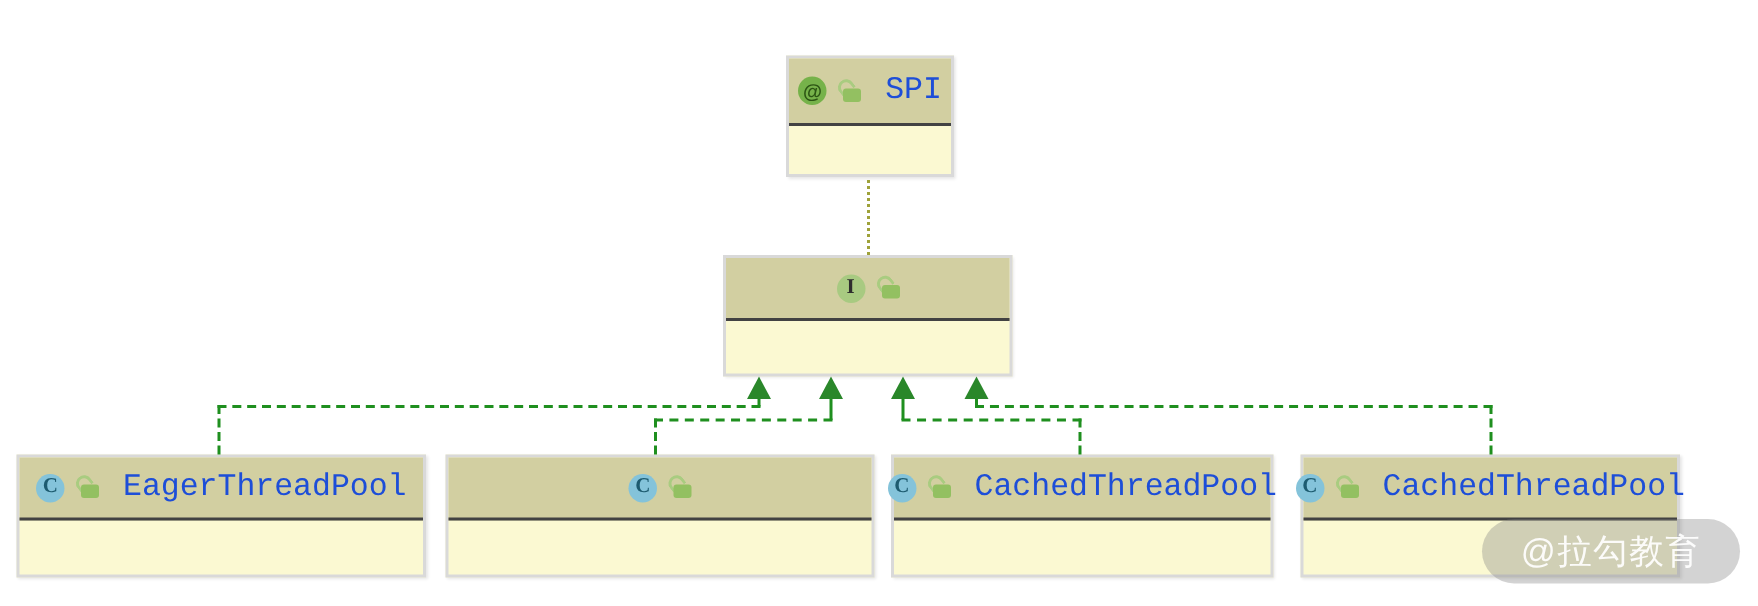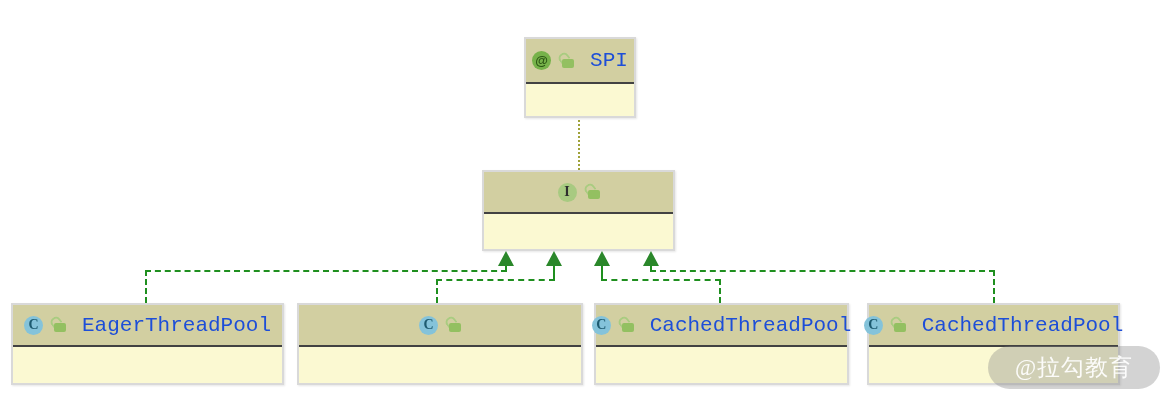--- a/index.html
+++ b/index.html
@@ -111,21 +111,21 @@
   #a-eager        { left:643px; top:251px; }
   #s-eager        { left:650px; top:264px; height:7px;  }
 
   
   .watermark {
     position:absolute; left:988px; top:346px;
     width:172px; height:43px; border-radius:22px;
     background:rgba(130,130,130,0.35);
     display:flex; align-items:center; justify-content:center;
     color:rgba(255,255,255,0.92);
-    font-family:Liberation Serif, serif;
+    font-family:Liberation Sans, sans-serif;
     font-size:23px; letter-spacing:1px;
   }
 </style>
 </head>
 <body>
 
 <div id="canvas">
 
   <div class="uml-box node-spi">
     <div class="uml-header">

